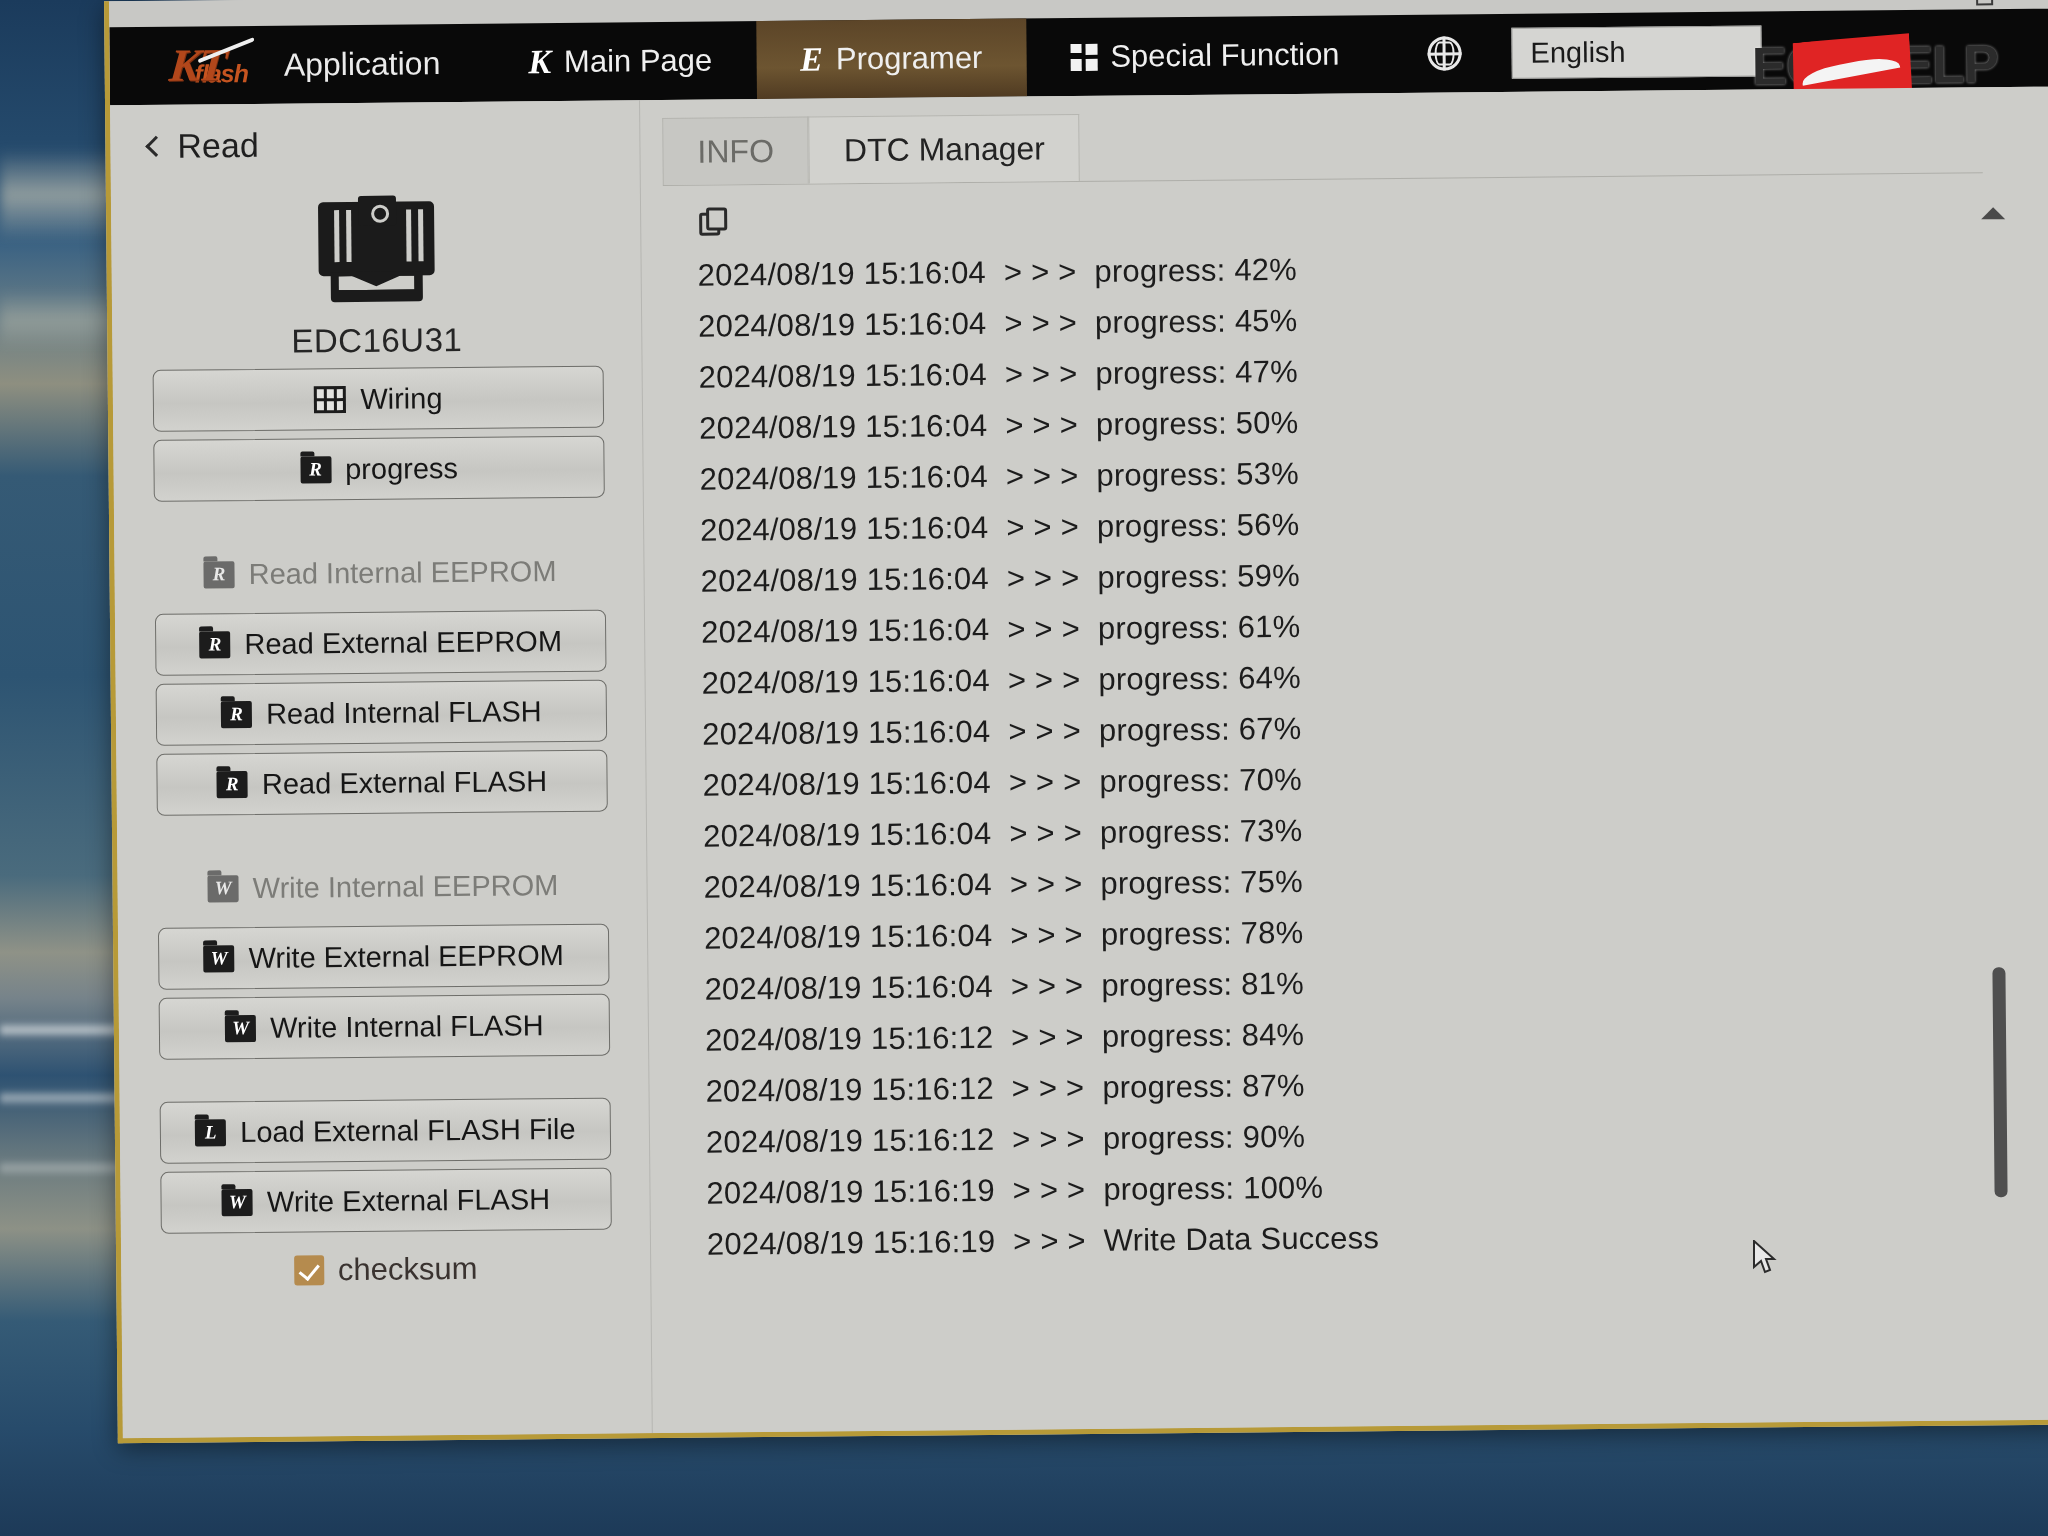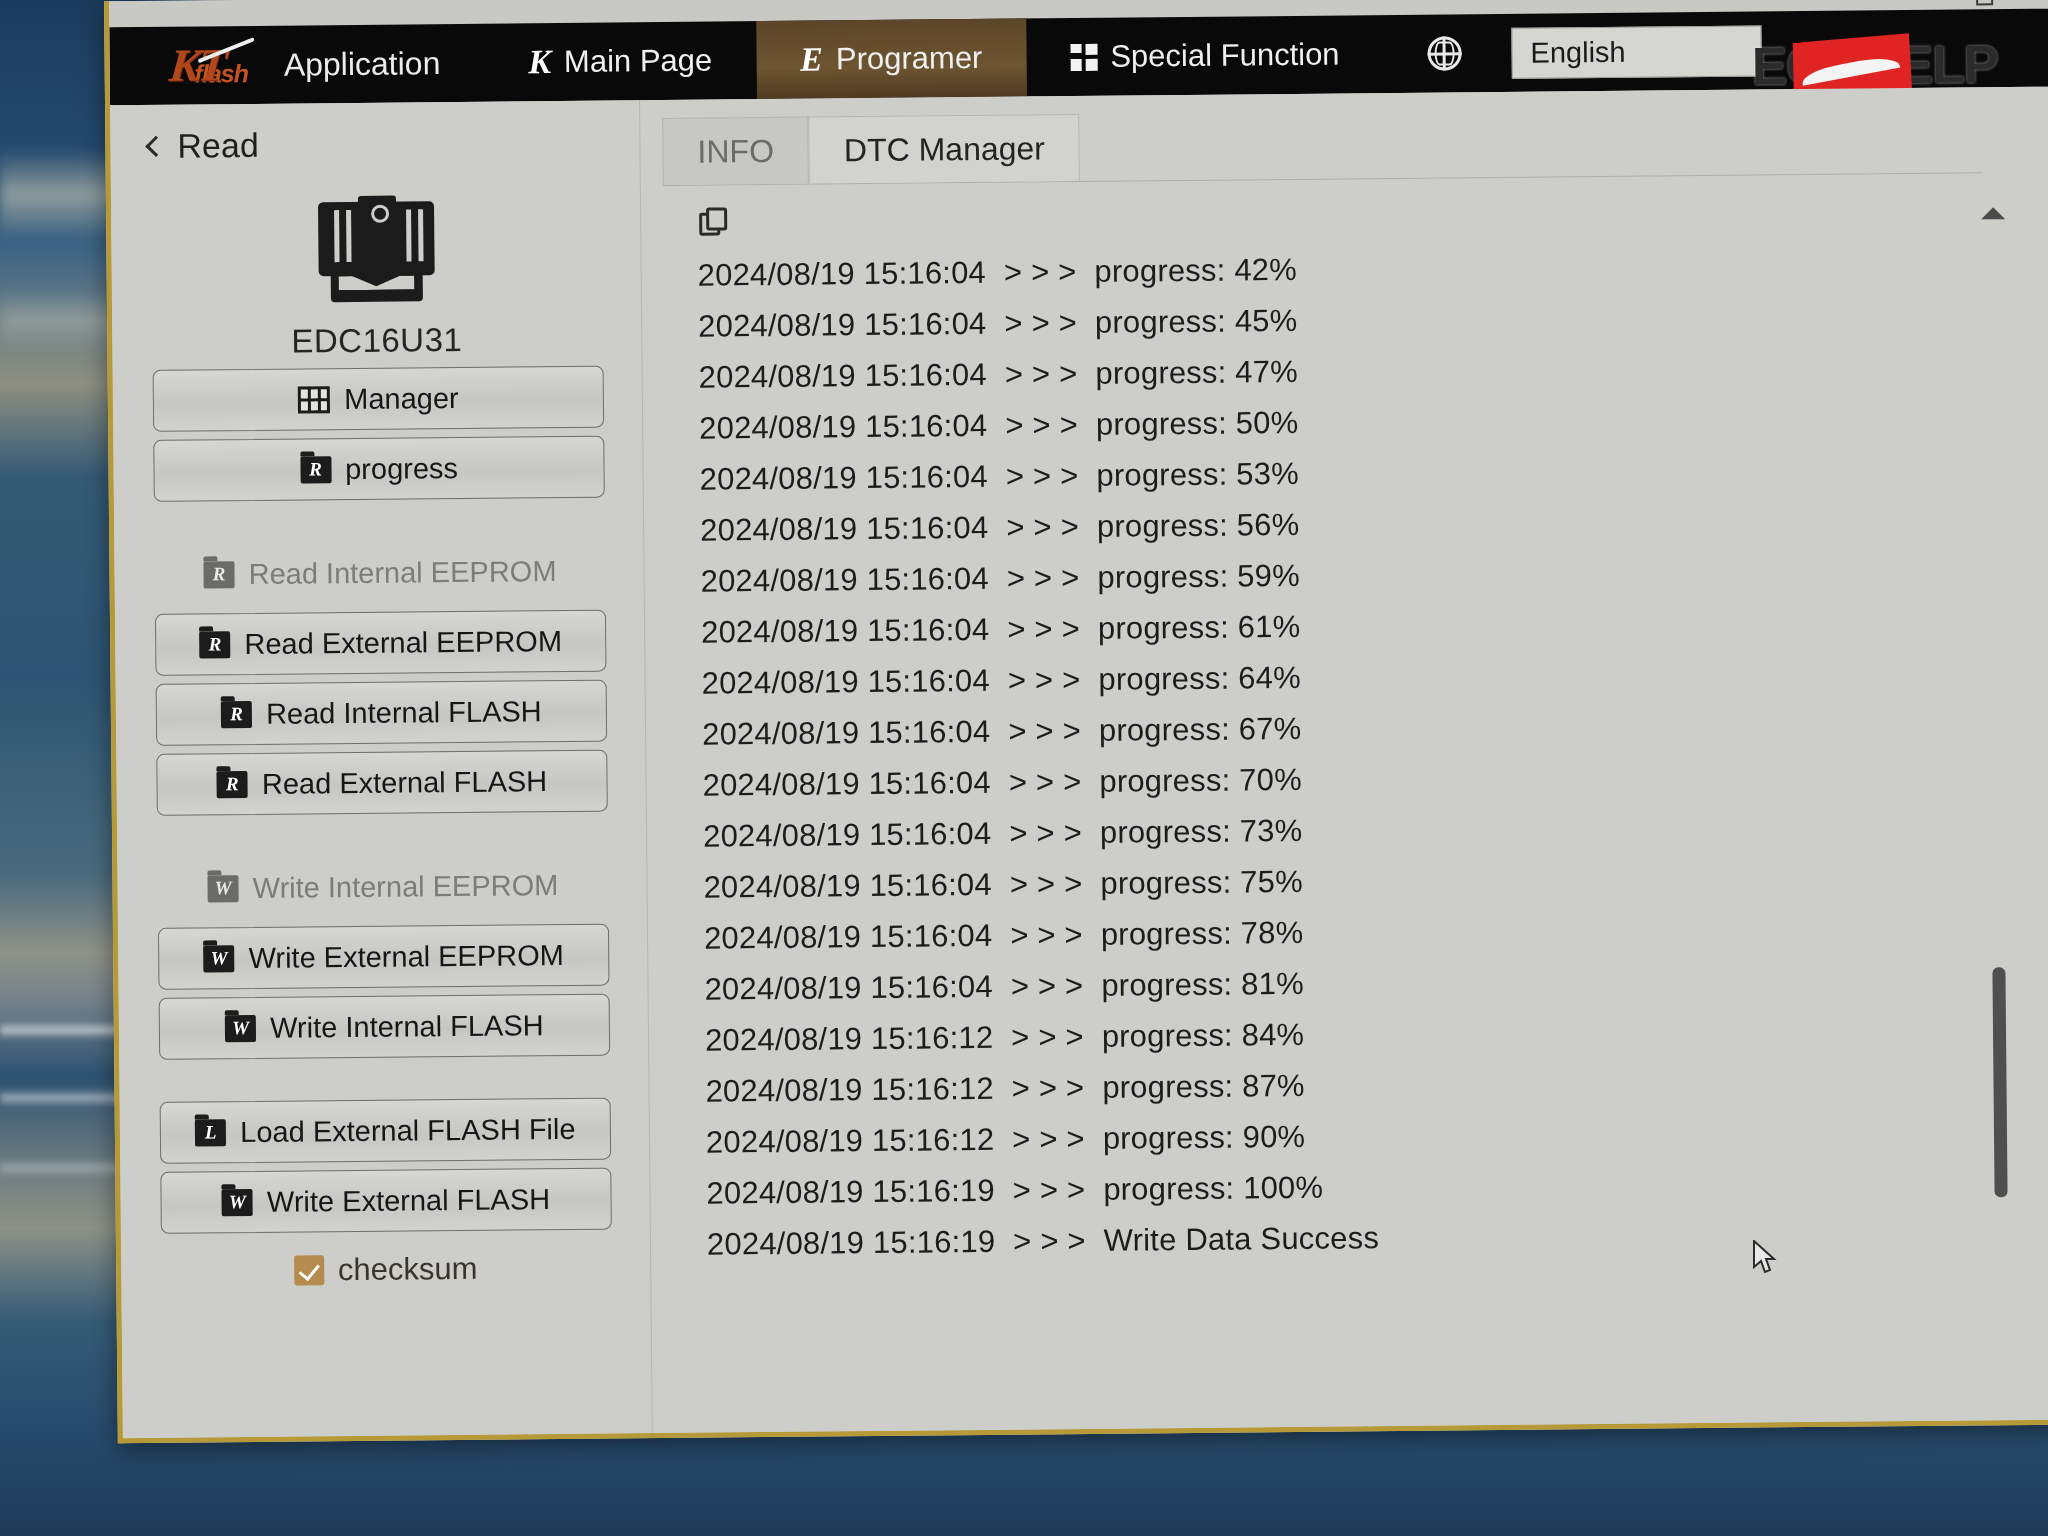--- a/index.html
+++ b/index.html
@@ -588,21 +588,21 @@
 
       <div class="sb-btn">
         <span class="icon-wiring">
           <span></span>
             <span></span>
             <span></span>
             <span></span>
             <span></span>
             <span></span>
         </span>
-        <span>Manager</span>
+        <span>Wiring</span>
       </div>
       <div class="sb-btn">
         <span class="fi">R</span>
         <span>progress</span>
       </div>
 
       <div class="sb-gap"></div>
 
       <div class="sb-btn disabled">
         <span class="fi">R</span>

